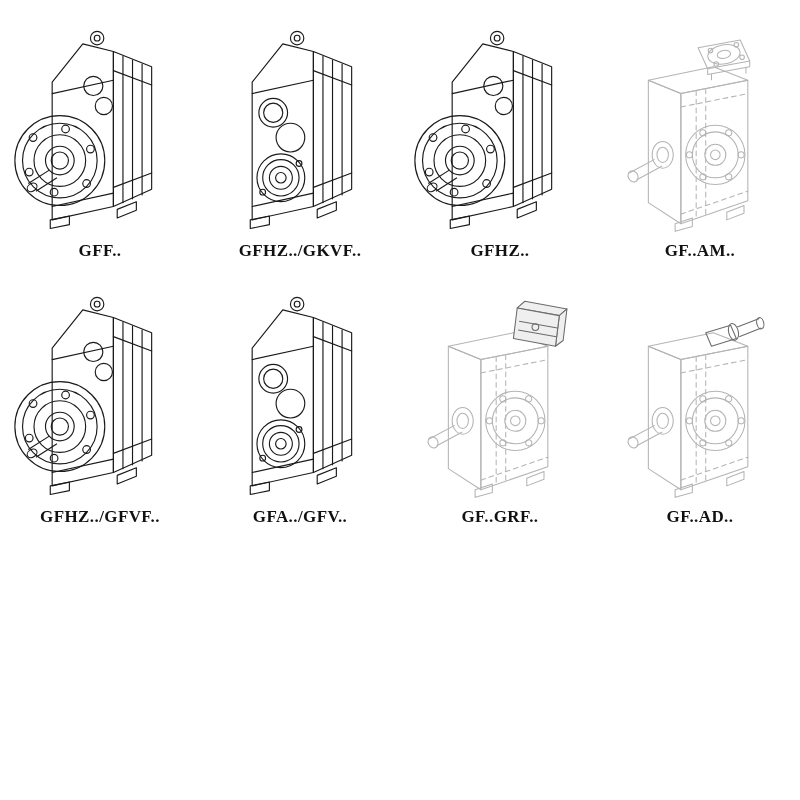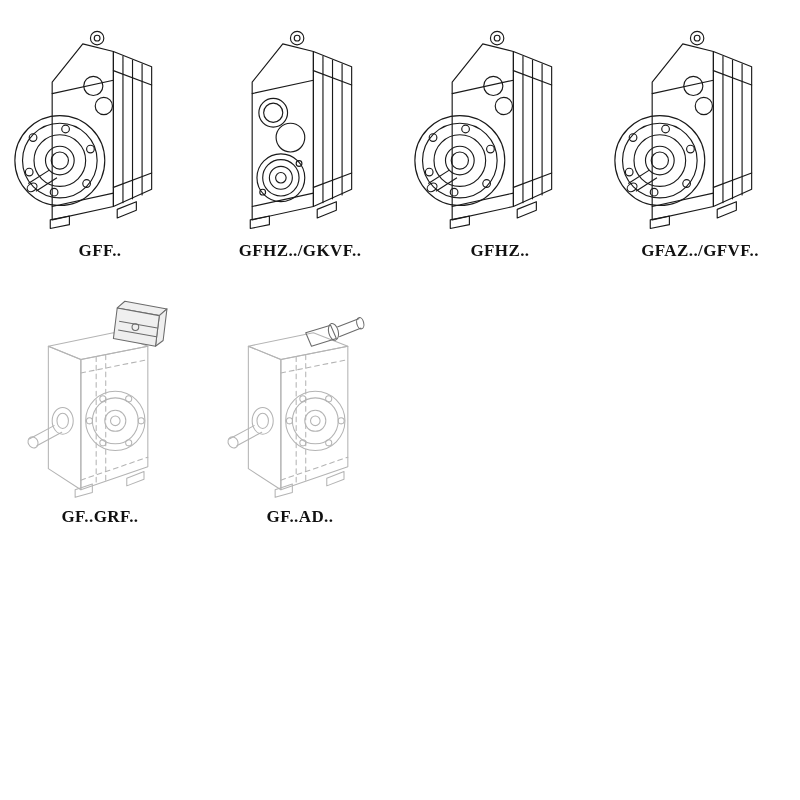--- a/index.html
+++ b/index.html
@@ -187,29 +187,41 @@
 
   <figure class="cell">
     <svg class="art" viewBox="0 0 200 230" role="img">
       <use href="#art-flange" xlink:href="#art-flange"></use>
     </svg>
     <figcaption class="label">GFHZ..</figcaption>
   </figure>
 
 
 
+  <figure class="cell">
+    <svg class="art faint" viewBox="0 0 200 230" role="img">
+      <use href="#art-am" xlink:href="#art-am"></use>
+    </svg>
+    <figcaption class="label">GF..AM..</figcaption>
+  </figure>
 
 
   <figure class="cell">
     <svg class="art" viewBox="0 0 200 230" role="img">
       <use href="#art-flange" xlink:href="#art-flange"></use>
     </svg>
-    <figcaption class="label">GFAZ../GFVF..</figcaption>
-  </figure>
-
+    <figcaption class="label">GFHZ../GFVF..</figcaption>
+  </figure>
+
+  <figure class="cell">
+    <svg class="art" viewBox="0 0 200 230" role="img">
+      <use href="#art-bore" xlink:href="#art-bore"></use>
+    </svg>
+    <figcaption class="label">GFA../GFV..</figcaption>
+  </figure>
 
   <figure class="cell">
     <svg class="art faint" viewBox="0 0 200 230" role="img">
       <use href="#art-grf" xlink:href="#art-grf"></use>
     </svg>
     <figcaption class="label">GF..GRF..</figcaption>
   </figure>
 
   <figure class="cell">
     <svg class="art faint" viewBox="0 0 200 230" role="img">

